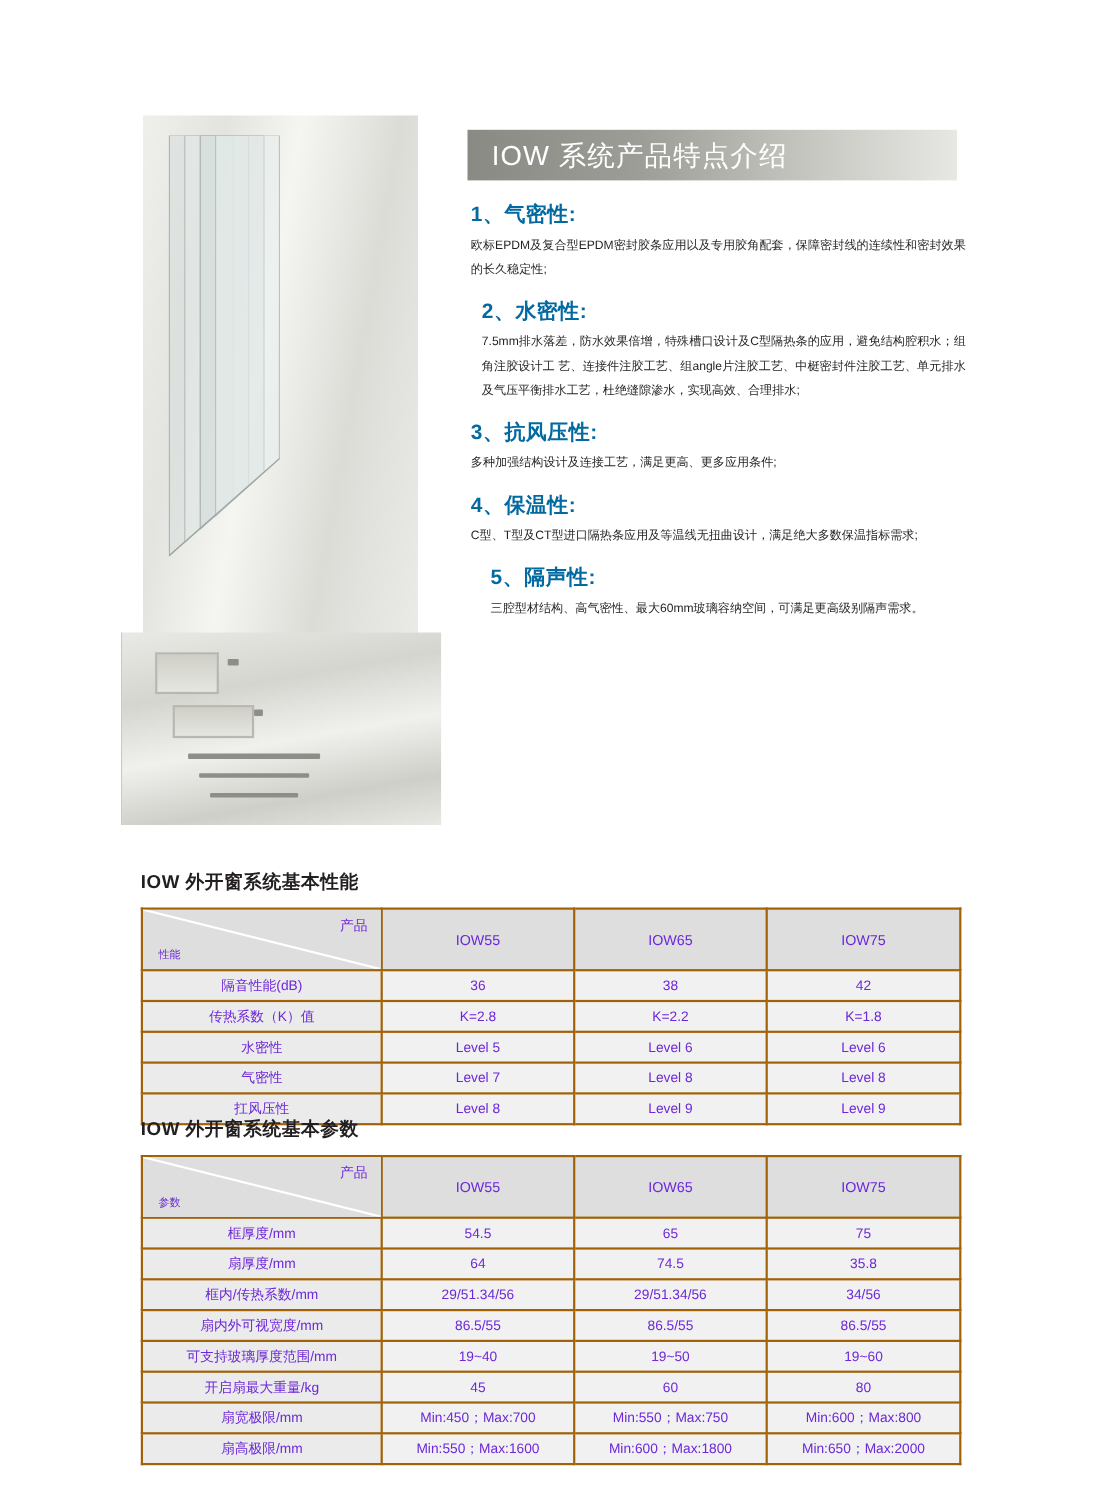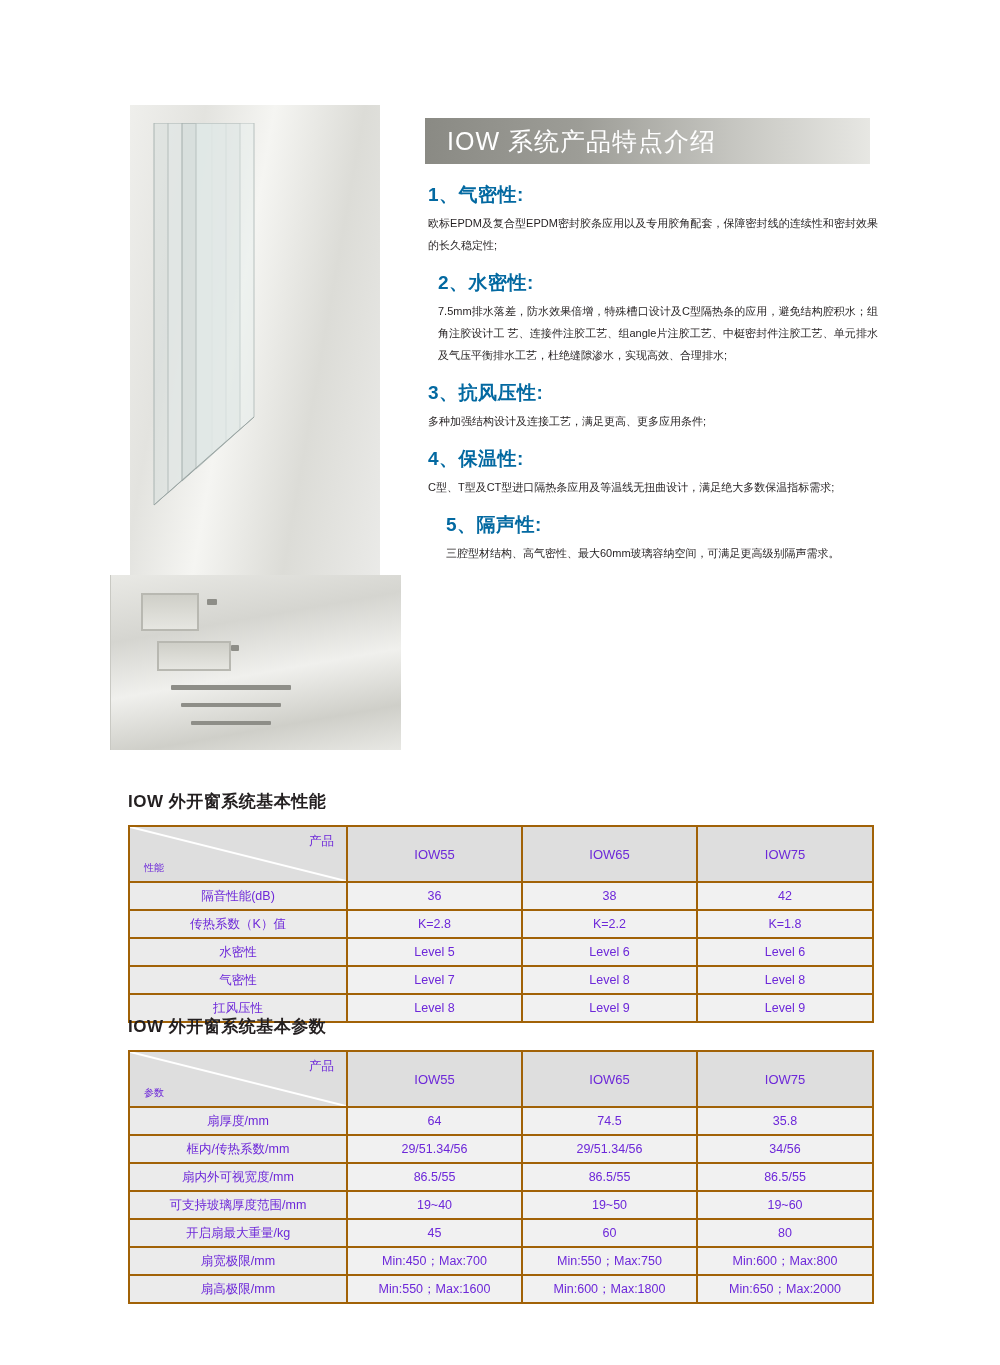--- a/index.html
+++ b/index.html
@@ -304,20 +304,26 @@
             <line x1="0" y1="0" x2="218" y2="54" stroke="#ffffff" stroke-width="2"></line>
           </svg>
           <span class="tr-lbl">产品</span>
           <span class="bl-lbl">参数</span>
         </td>
         <td>IOW55</td>
         <td>IOW65</td>
         <td>IOW75</td>
       </tr>
       <tr>
+        <td class="rowlbl">框厚度/mm</td>
+        <td class="val">54.5</td>
+        <td class="val">65</td>
+        <td class="val">75</td>
+      </tr>
+      <tr>
         <td class="rowlbl">扇厚度/mm</td>
         <td class="val">64</td>
         <td class="val">74.5</td>
         <td class="val">35.8</td>
       </tr>
       <tr>
         <td class="rowlbl">框内/传热系数/mm</td>
         <td class="val">29/51.34/56</td>
         <td class="val">29/51.34/56</td>
         <td class="val">34/56</td>

